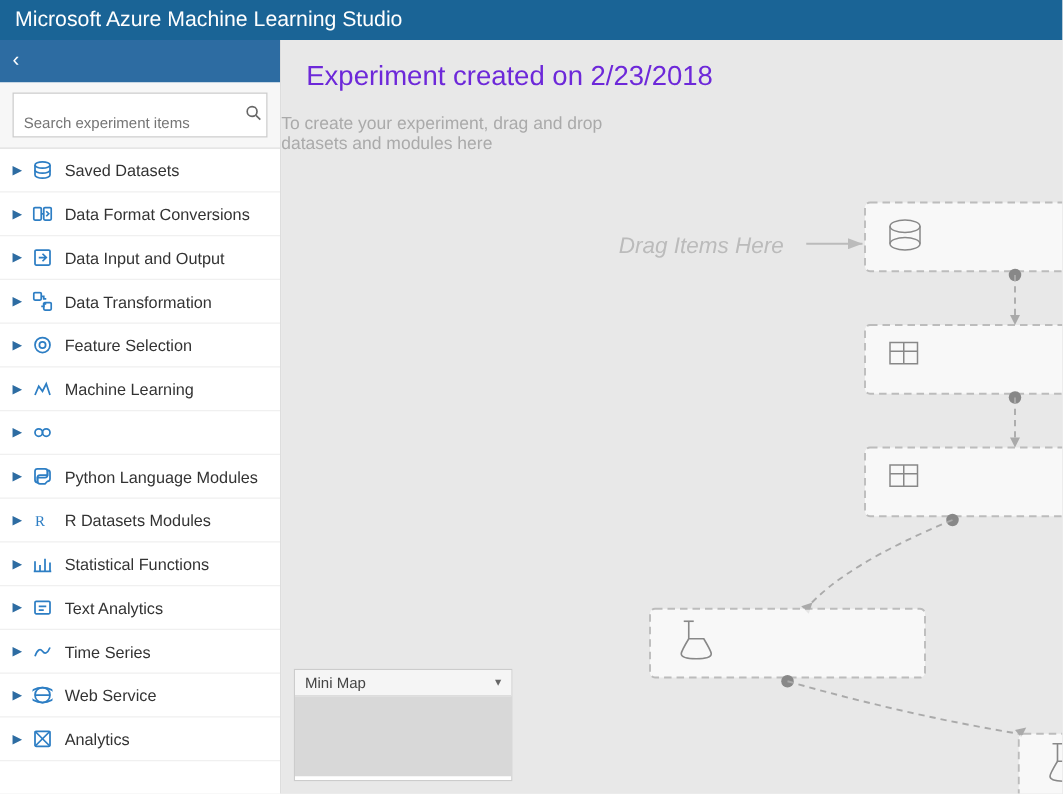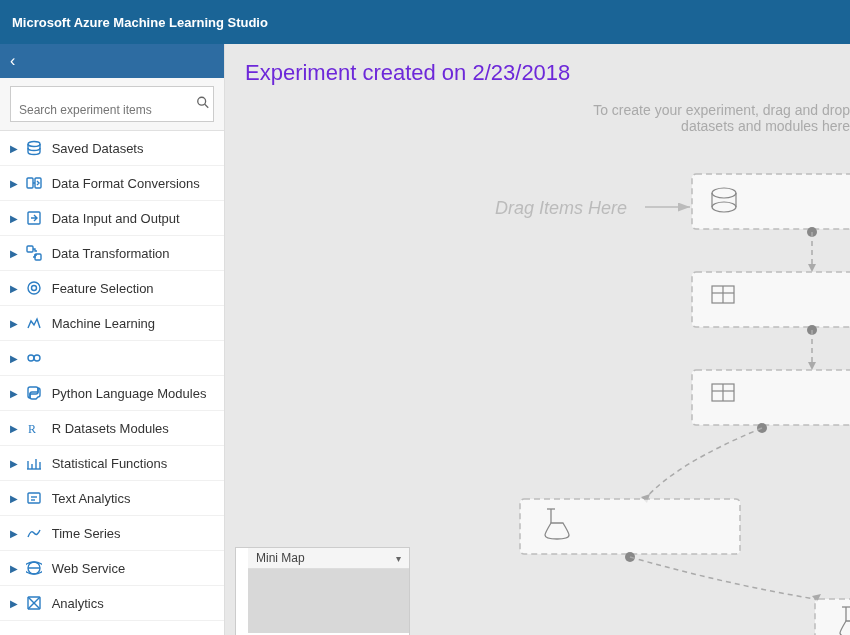--- a/index.html
+++ b/index.html
@@ -2,26 +2,26 @@
 <html><head>
   <meta charset="utf-8">
   <style>
     * { margin: 0; padding: 0; box-sizing: border-box; }
     body { width: 850px; height: 635px; overflow: hidden; font-family: 'Segoe UI', Arial, sans-serif; font-size: 13px; background: #f0f0f0; }
 
     
     #title-bar {
       background: #1a6496;
       color: white;
-      height: 44px;
+      height: 32px;
       display: flex;
       align-items: center;
       padding: 0 12px;
-      font-size: 13px;
-      font-weight: 700;
+      font-size: 17px;
+      font-weight: 400;
     }
 
     
     #main {
       display: flex;
       height: 603px;
     }
 
     
     #sidebar {
@@ -127,21 +127,21 @@
     }
 
     #experiment-title {
       padding: 16px 20px 8px 20px;
       font-size: 22px;
       color: #6d28d9;
       font-weight: 300;
     }
 
     #drag-hint {
-      text-align: right;
+      text-align: left;
       color: #aaa;
       font-size: 14px;
       margin-top: 8px;
     }
 
     
     #flow-diagram {
       position: absolute;
       top: 0;
       left: 0;
@@ -151,21 +151,20 @@
 
     
     #mini-map {
       position: absolute;
       bottom: 10px;
       left: 10px;
       background: white;
       border: 1px solid #ccc;
       width: 175px;
       height: 90px;
-      padding-left: 12px;
     }
 
     #mini-map-header {
       display: flex;
       align-items: center;
       justify-content: space-between;
       padding: 3px 8px;
       background: #f5f5f5;
       border-bottom: 1px solid #ddd;
       font-size: 12px;

